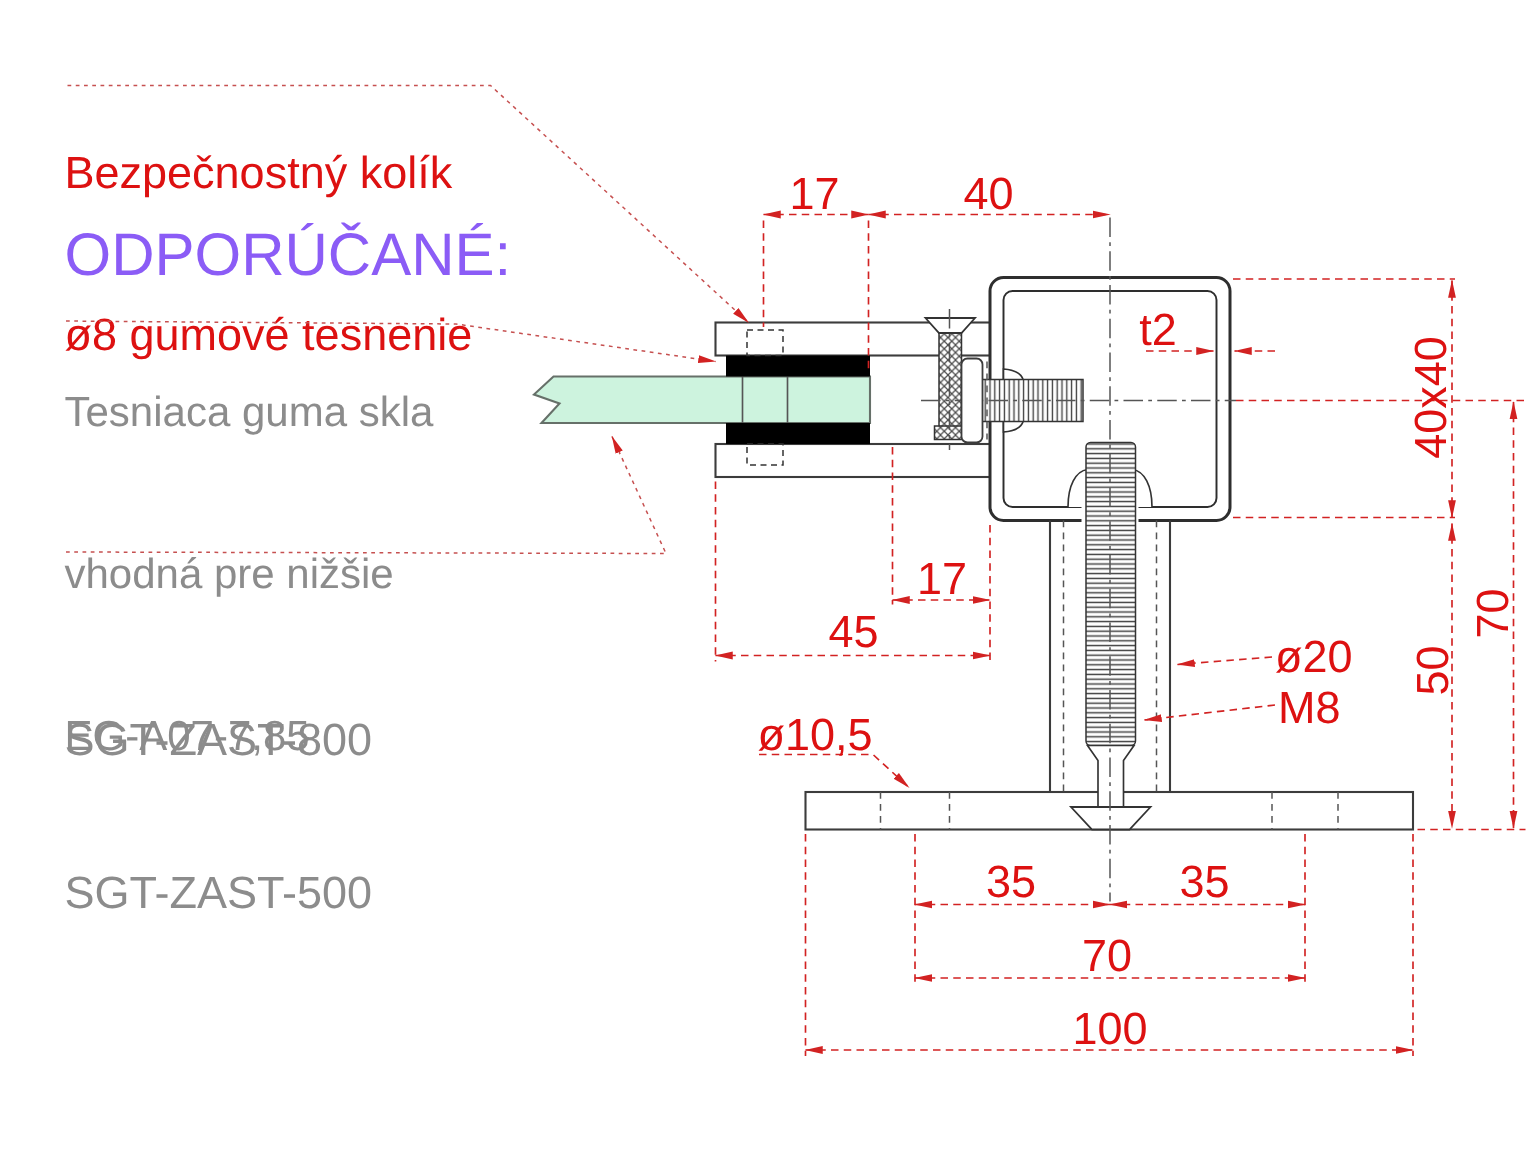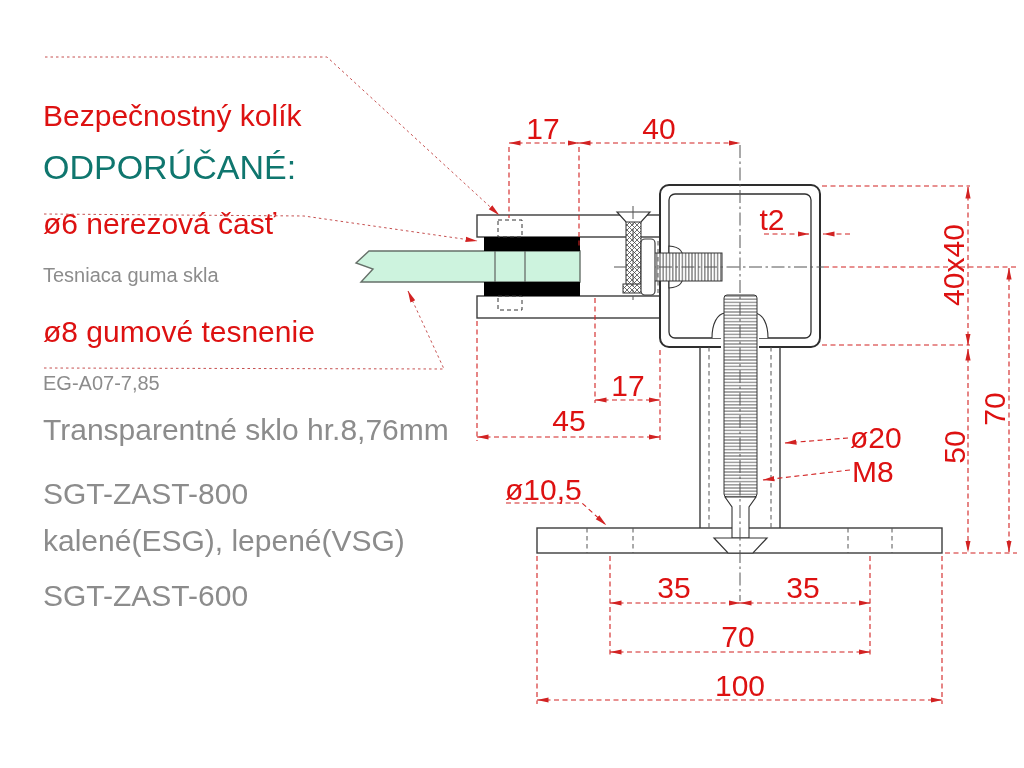--- a/index.html
+++ b/index.html
@@ -1,58 +1,54 @@
 <!DOCTYPE html>
 <html><head>
 <meta charset="utf-8">
 <style>
   html,body{margin:0;padding:0;background:#fff;}
   #stage{position:relative;width:1024px;height:768px;background:#fff;overflow:hidden;
          font-family:"Liberation Sans", sans-serif;margin-left:12px;}
   .txt{position:absolute;left:31px;white-space:pre;}
   .red-note{top:26px;font-size:30px;line-height:36px;color:#dd1111;}
-  .heading{top:148px;font-size:34px;color:#0f766e;}
-  .gray-note1{top:185px;font-size:20px;line-height:36px;color:#8c8c8c;}
+  .heading{top:148px;font-size:40px;color:#8b5cf6;}
+  .gray-note1{top:185px;font-size:28px;line-height:36px;color:#8c8c8c;}
   .gray-note2{top:337px;font-size:30px;line-height:37px;color:#8c8c8c;}
   .codes{top:409px;font-size:30px;line-height:33.9px;color:#8c8c8c;}
   svg{position:absolute;left:0;top:0;}
   svg text{font-family:"Liberation Sans", sans-serif;font-size:30px;fill:#dd1111;}
   .dim{stroke:#d22222;stroke-width:1.1;fill:none;stroke-dasharray:5 3.5;}
   .ldr{stroke:#c65050;stroke-width:1;fill:none;stroke-dasharray:2.5 3;}
   .out{stroke:#3c3c3c;stroke-width:1.4;fill:#fff;}
   .thin{stroke:#555;stroke-width:1.1;fill:none;}
   .hid{stroke:#555;stroke-width:1;fill:none;stroke-dasharray:4.5 3.5;}
   .cl{stroke:#555;stroke-width:1;fill:none;stroke-dasharray:13 3.5 2.5 3.5;}
 </style>
 </head>
 <body>
 
 <div id="stage">
 
   <div class="txt red-note">
     <div>Bezpečnostný kolík</div>
-    <div>ø6 nerezová časť</div>
     <div>ø8 gumové tesnenie</div>
   </div>
 
   <div class="txt heading">ODPORÚČANÉ:</div>
 
   <div class="txt gray-note1">
     <div>Tesniaca guma skla</div>
+    <div>vhodná pre nižšie</div>
     <div>EG-A07-7,85</div>
   </div>
 
-  <div class="txt gray-note2">
-    <div>Transparentné sklo hr.8,76mm</div>
-    <div>kalené(ESG), lepené(VSG)</div>
-  </div>
 
   <div class="txt codes">
     <div>SGT-ZAST-800</div>
-    <div>SGT-ZAST-600</div>
+    <div>SGT-ZAST-500</div>
     
     
     
     
     
     
     
   </div>
 
   <svg width="1024" height="768" viewBox="0 0 1024 768">

